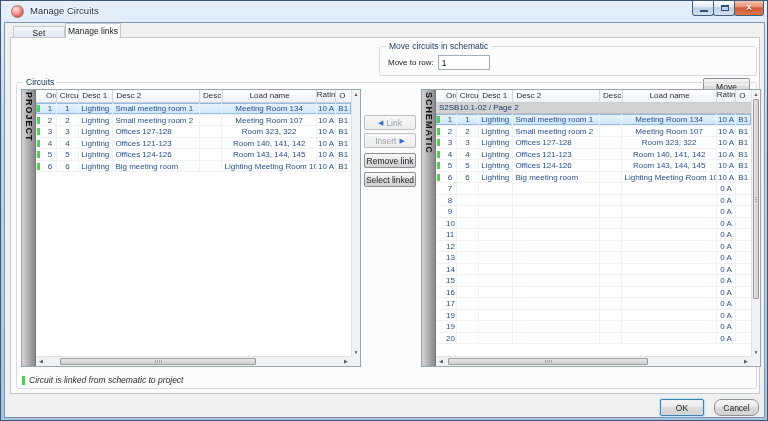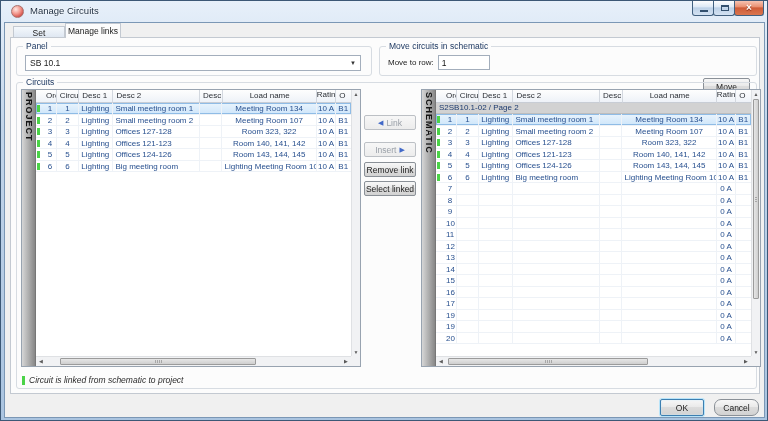--- a/index.html
+++ b/index.html
@@ -111,21 +111,21 @@
   .hthumb { position:absolute; top:1px; bottom:1px; background:linear-gradient(#e6e6e6,#cfcfcf);
     border:1px solid #9b9b9b; border-radius:1px; }
   .hthumb::after { content:""; position:absolute; top:1px; bottom:1px; left:50%; width:7px;
     margin-left:-3px; background:repeating-linear-gradient(90deg,#a7a7a7 0 1px,transparent 1px 2px); }
   .corner { grid-column:2; grid-row:3; background:#f1f2f4; }
 
   
   .mid-actions { position:absolute; left:347px; top:32px; width:53px; }
   .mid-btn { width:52px; height:15px; line-height:14px; display:flex; align-items:center;
     justify-content:center; gap:3px; }
-  .mid-btn + .mid-btn { margin-top:12px; }
+  .mid-btn + .mid-btn { margin-top:3px; }
   .mid-btn.disabled { color:#9aa0a8; border-color:#bcc0c5;
     background:linear-gradient(#f7f7f7,#ececec); }
   .arrow-blue { color:#4169c8; font-size:7px; line-height:1; }
 
   
   .legend { position:absolute; left:5px; bottom:3px; display:flex; align-items:center; }
   .legend-mark { width:3px; height:9px; background:#4bd348; margin-right:4px; }
   .legend-text { font-size:8.5px; font-style:italic; color:#2c2c2c; }
 
   .footer-btn { position:absolute; height:17px; line-height:16px; font-size:8.5px; }
@@ -154,27 +154,20 @@
     </div>
   </div>
 
   <div class="client">
 
     <div class="tab tab-inactive">Set properties</div>
     <div class="tab tab-active">Manage links</div>
 
     <div class="tabpage">
 
-      <div class="group g-panel">
-        <span class="group-label">Panel</span>
-        <div class="combo">
-          <span>SB 10.1</span>
-          <span class="combo-arrow">▼</span>
-        </div>
-      </div>
 
       <div class="group g-move">
         <span class="group-label">Move circuits in schematic</span>
         <div class="move-row">
           <span class="move-label">Move to row:</span>
           <input class="move-input" value="1" style="">
           <div class="btn move-btn">Move</div>
         </div>
       </div>
 

